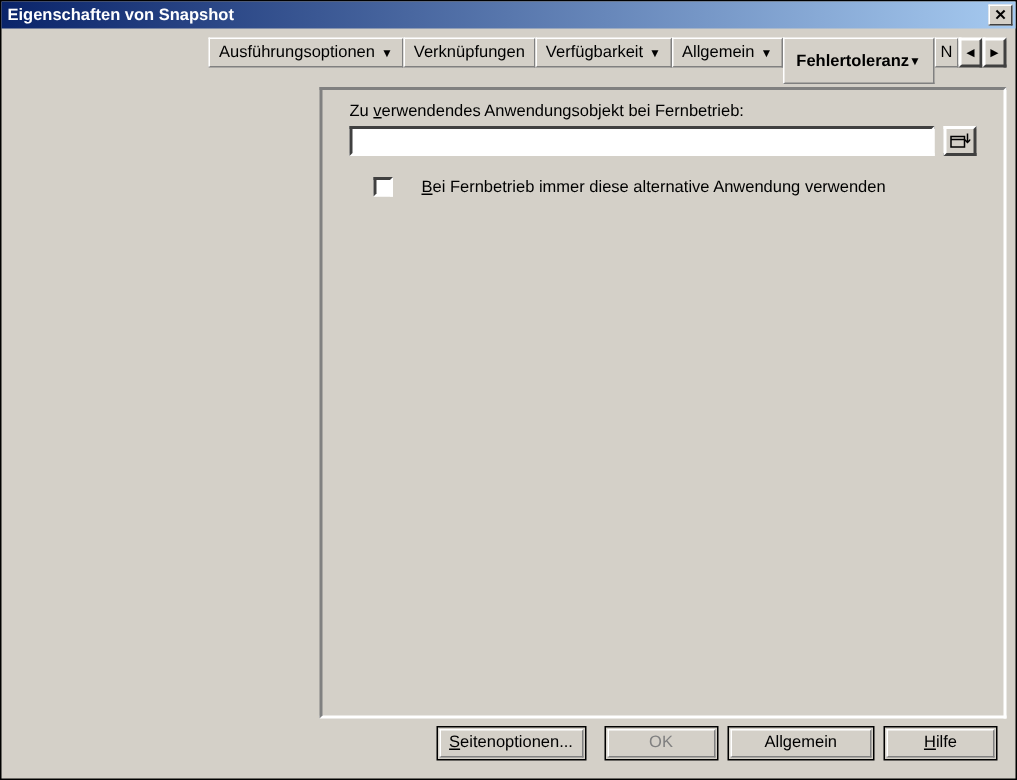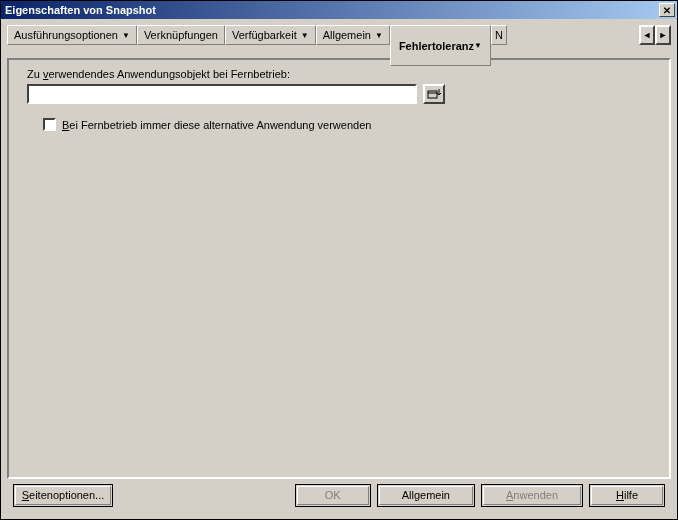--- a/index.html
+++ b/index.html
@@ -35,41 +35,42 @@
     margin-left:2px;
     display:flex; align-items:center; justify-content:center;
     font-family: Arial, sans-serif;
     font-size:10px; font-weight:bold;
     color:#000;
     cursor:default;
   }
   .body {
     flex:1; display:flex; flex-direction:column;
     padding:6px;
+    align-items:flex-end;
   }
   .tabbar {
     display:flex;
     align-items:stretch;
     height:34px;
   }
   .tab {
     border:1px solid #fff;
     border-right-color:#808080; border-bottom-color:#808080;
     background:#d4d0c8;
     padding:2px 6px;
     display:flex; align-items:center;
     font-size:11px;
     cursor:default;
   }
   .tab.single { height:20px; align-self:flex-start; }
   .tab .arrow { margin-left:4px; font-size:8px; }
   .tab.active {
     background:#d4d0c8;
     position:relative;
-    height:41px;
+    height:31px;
     flex-direction:column;
     align-items:flex-start;
     justify-content:center;
     padding:2px 8px;
     z-index:2;
   }
   .tab.active .main { font-weight:bold; display:flex; align-items:center; width:100%; }
   .tab.active .sub { font-weight:normal; font-size:11px; color:#000; margin-top:1px;}
   .tab.tiny { width:16px; padding:0; justify-content:center; height:20px; align-self:flex-start;}
   .scrollarrows { display:flex; align-self:flex-start; margin-left:auto;}
@@ -108,21 +109,21 @@
   .browse-btn {
     width:22px; height:20px;
     border:2px solid;
     border-top-color:#fff; border-left-color:#fff;
     border-right-color:#404040; border-bottom-color:#404040;
     background:#d4d0c8;
     display:flex; align-items:center; justify-content:center;
     cursor:default;
   }
   .browse-btn svg { display:block; }
-  .chk-row { display:flex; align-items:center; gap:6px; margin-left:16px;}
+  .chk-row { display:flex; align-items:center; gap:19px; margin-left:16px;}
   .chk {
     width:13px; height:13px;
     border:2px solid;
     border-top-color:#404040; border-left-color:#404040;
     border-right-color:#fff; border-bottom-color:#fff;
     background:#fff;
   }
   .footer {
     height:34px;
     display:flex; align-items:center;
@@ -226,24 +227,20 @@
       </div>
       <div class="spacer"></div>
       <div class="btn disabled">
         <span class="inner"></span>
         <span>OK</span>
       </div>
       <div class="btn">
         <span class="inner"></span>
         <span>Allgemein</span>
       </div>
-      <div class="btn disabled">
-        <span class="inner"></span>
-        <span><span class="ul">A</span><span>nwenden</span></span>
-      </div>
       <div class="btn">
         <span class="inner"></span>
         <span><span class="ul">H</span><span>ilfe</span></span>
       </div>
     </div>
 
   </div>
 </div>
 
 </body></html>

